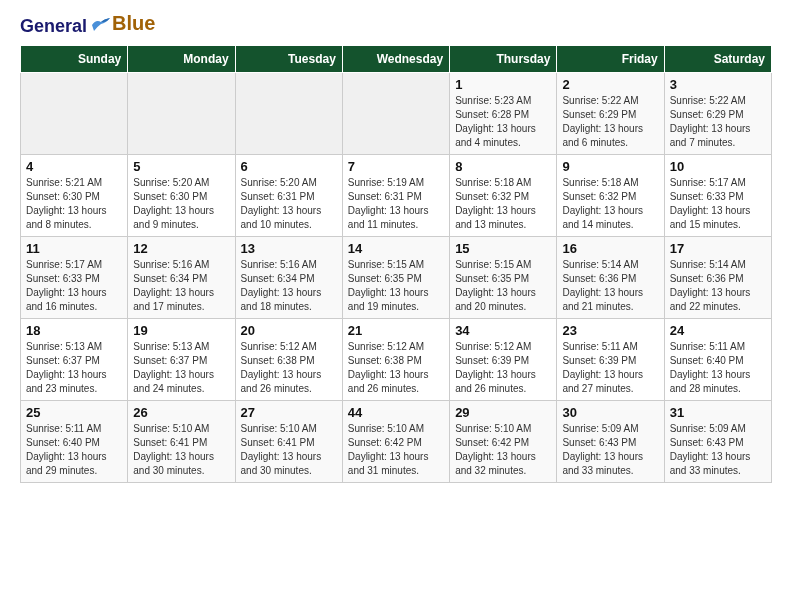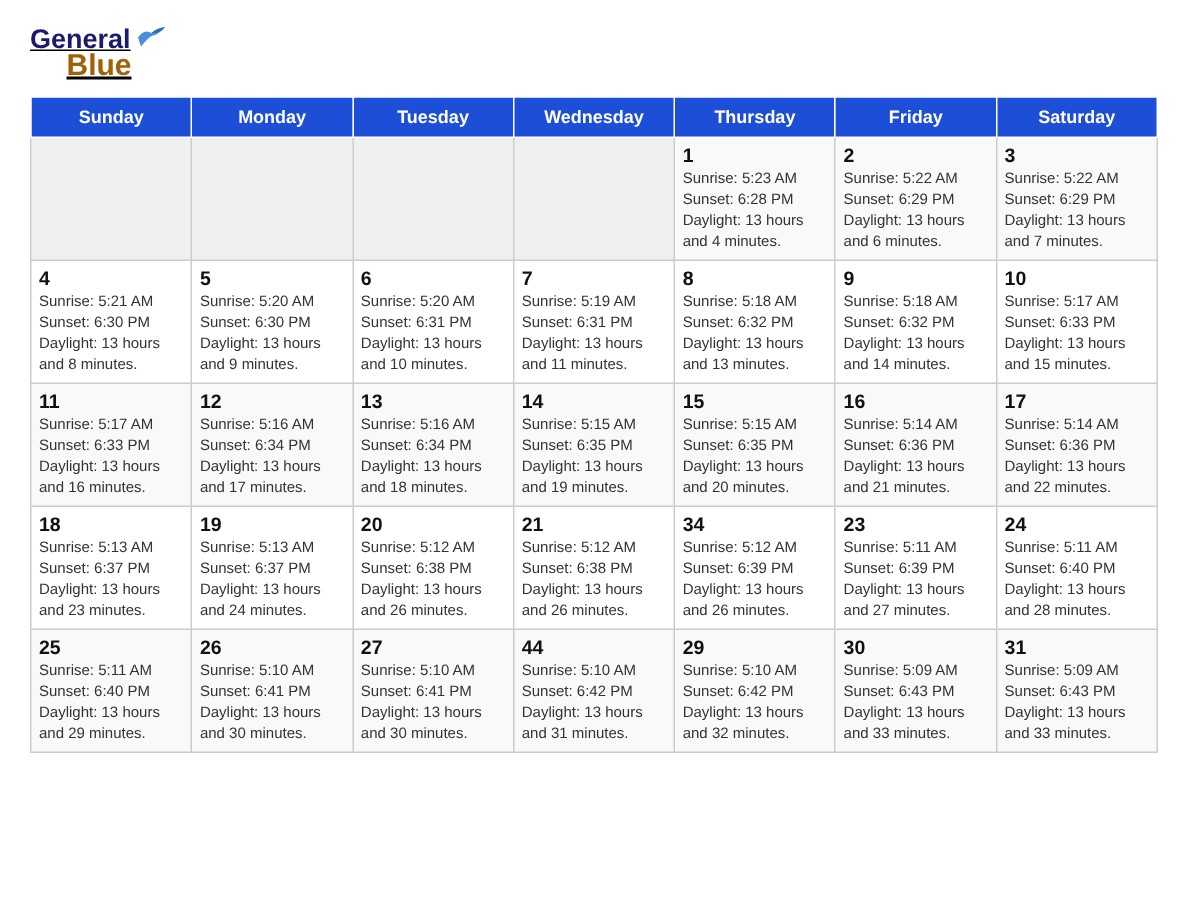--- a/index.html
+++ b/index.html
@@ -11,23 +11,22 @@
       padding: 16px 20px;
     }
     .header {
       display: flex;
       justify-content: space-between;
       align-items: flex-start;
       margin-bottom: 4px;
     }
     .logo {
       display: flex;
-      flex-direction: column;
-      align-items: center;
-      text-decoration: underline;
+      flex-direction: row;
+      align-items: flex-start;
     }
     .title-section {
       text-align: right;
     }
     .month-title {
       font-size: 36px;
       font-weight: bold;
       color: #1a1a1a;
       line-height: 1.1;
     }
@@ -37,23 +36,23 @@
       font-weight: normal;
       margin-top: 2px;
     }
     .calendar {
       width: 100%;
       border-collapse: collapse;
       margin-top: 8px;
       font-size: 11px;
     }
     .calendar thead th {
-      background-color: #1d4ed8;
+      background-color: #14532d;
       color: #fff;
-      text-align: center;
+      text-align: right;
       padding: 6px 6px;
       font-size: 12px;
       font-weight: bold;
       border: 1px solid #fff;
     }
     .calendar tbody td {
       border: 1px solid #ccc;
       vertical-align: top;
       padding: 4px 5px;
       width: 107px;

